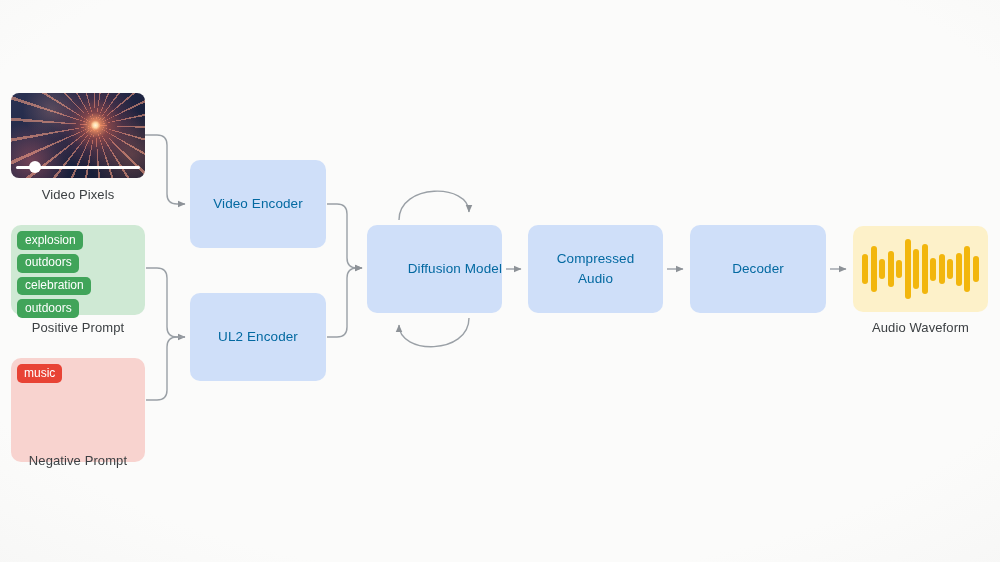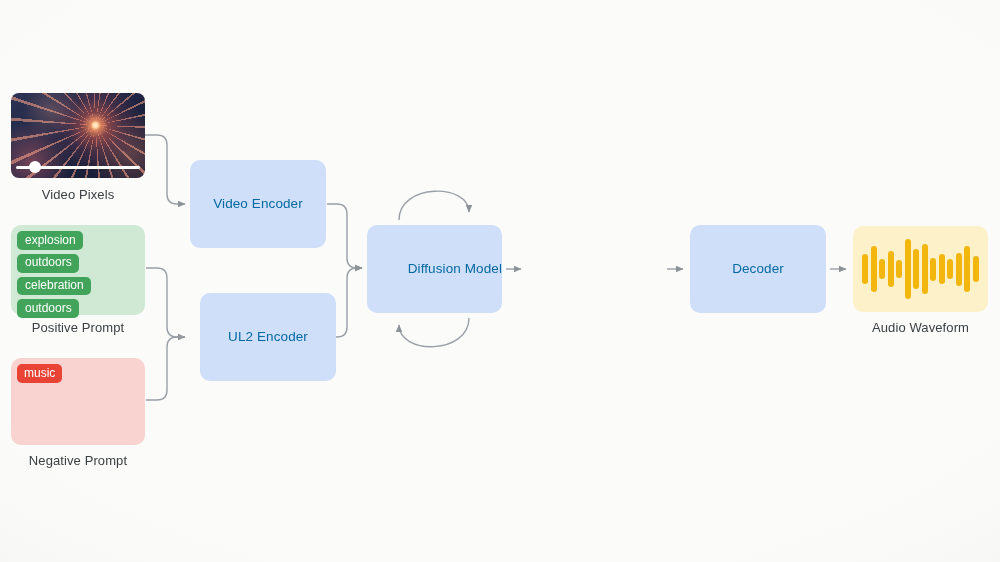--- a/index.html
+++ b/index.html
@@ -13,21 +13,21 @@
     background:radial-gradient(130% 130% at 50% 44%, #fbfbfa 45%, #f1f1f0 80%, #e9e9e8 100%);
   }
   
   .node{
     position:absolute;border-radius:10px;background:#cfdff9;
     display:flex;align-items:center;justify-content:center;
     font-size:13.5px;color:#0369a1;text-align:center;letter-spacing:.1px;
   }
   .node .node-label{display:block;max-width:104px;line-height:1.45;}
   #video-encoder{left:190px;top:160px;width:136px;height:88px;}
-  #ul2-encoder{left:200px;top:293px;width:136px;height:88px;}
+  #ul2-encoder{left:190px;top:293px;width:136px;height:88px;}
   #diffusion-model{left:367px;top:225px;width:135px;height:88px;justify-content:flex-end;}
   #compressed-audio{left:528px;top:225px;width:135px;height:88px;}
   #decoder-box{left:690px;top:225px;width:136px;height:88px;}
   
   .caption{
     position:absolute;text-align:center;font-size:13px;color:#3c4043;letter-spacing:.1px;
   }
   #cap-video{left:11px;top:187px;width:134px;}
   #cap-positive{left:11px;top:320px;width:134px;}
   #cap-negative{left:11px;top:453px;width:134px;}
@@ -52,21 +52,21 @@
     position:absolute;bottom:5px;width:12px;height:12px;border-radius:50%;
     background:#ffffff;transform:translateX(-50%);
   }
   
   .prompt-box{
     position:absolute;left:11px;width:134px;border-radius:10px;
     padding:6px;box-sizing:border-box;
     display:flex;flex-wrap:wrap;gap:4px;align-content:flex-start;
   }
   #positive-prompt{top:225px;height:90px;background:#cfe9d4;}
-  #negative-prompt{top:358px;height:87px;background:#f8d3cf;}
+  #negative-prompt{top:358px;height:104px;background:#f8d3cf;}
   .tag{
     font-size:12px;color:#ffffff;padding:2.5px 7px;border-radius:5px;
     line-height:1.15;white-space:nowrap;
   }
   .tag.green{background:#41a45a;padding-left:8px;}
   .tag.red{background:#e84335;}
   
   #audio-waveform-node{
     position:absolute;left:853px;top:226px;width:135px;height:86px;
     border-radius:10px;background:#fdf1c9;
@@ -124,20 +124,23 @@
 
   <div class="node" id="video-encoder">
     <span class="node-label">Video Encoder</span>
   </div>
   <div class="node" id="ul2-encoder">
     <span class="node-label">UL2 Encoder</span>
   </div>
   <div class="node" id="diffusion-model">
     <span class="node-label">Diffusion Model</span>
   </div>
+  <div class="node" id="compressed-audio">
+    <span class="node-label">Compressed Audio</span>
+  </div>
   <div class="node" id="decoder-box">
     <span class="node-label">Decoder</span>
   </div>
 
   <div id="audio-waveform-node">
     <div class="waveform">
         <div class="wbar" style="height: 30px;"></div>
         <div class="wbar" style="height: 46px;"></div>
         <div class="wbar" style="height: 20px;"></div>
         <div class="wbar" style="height: 36px;"></div>

